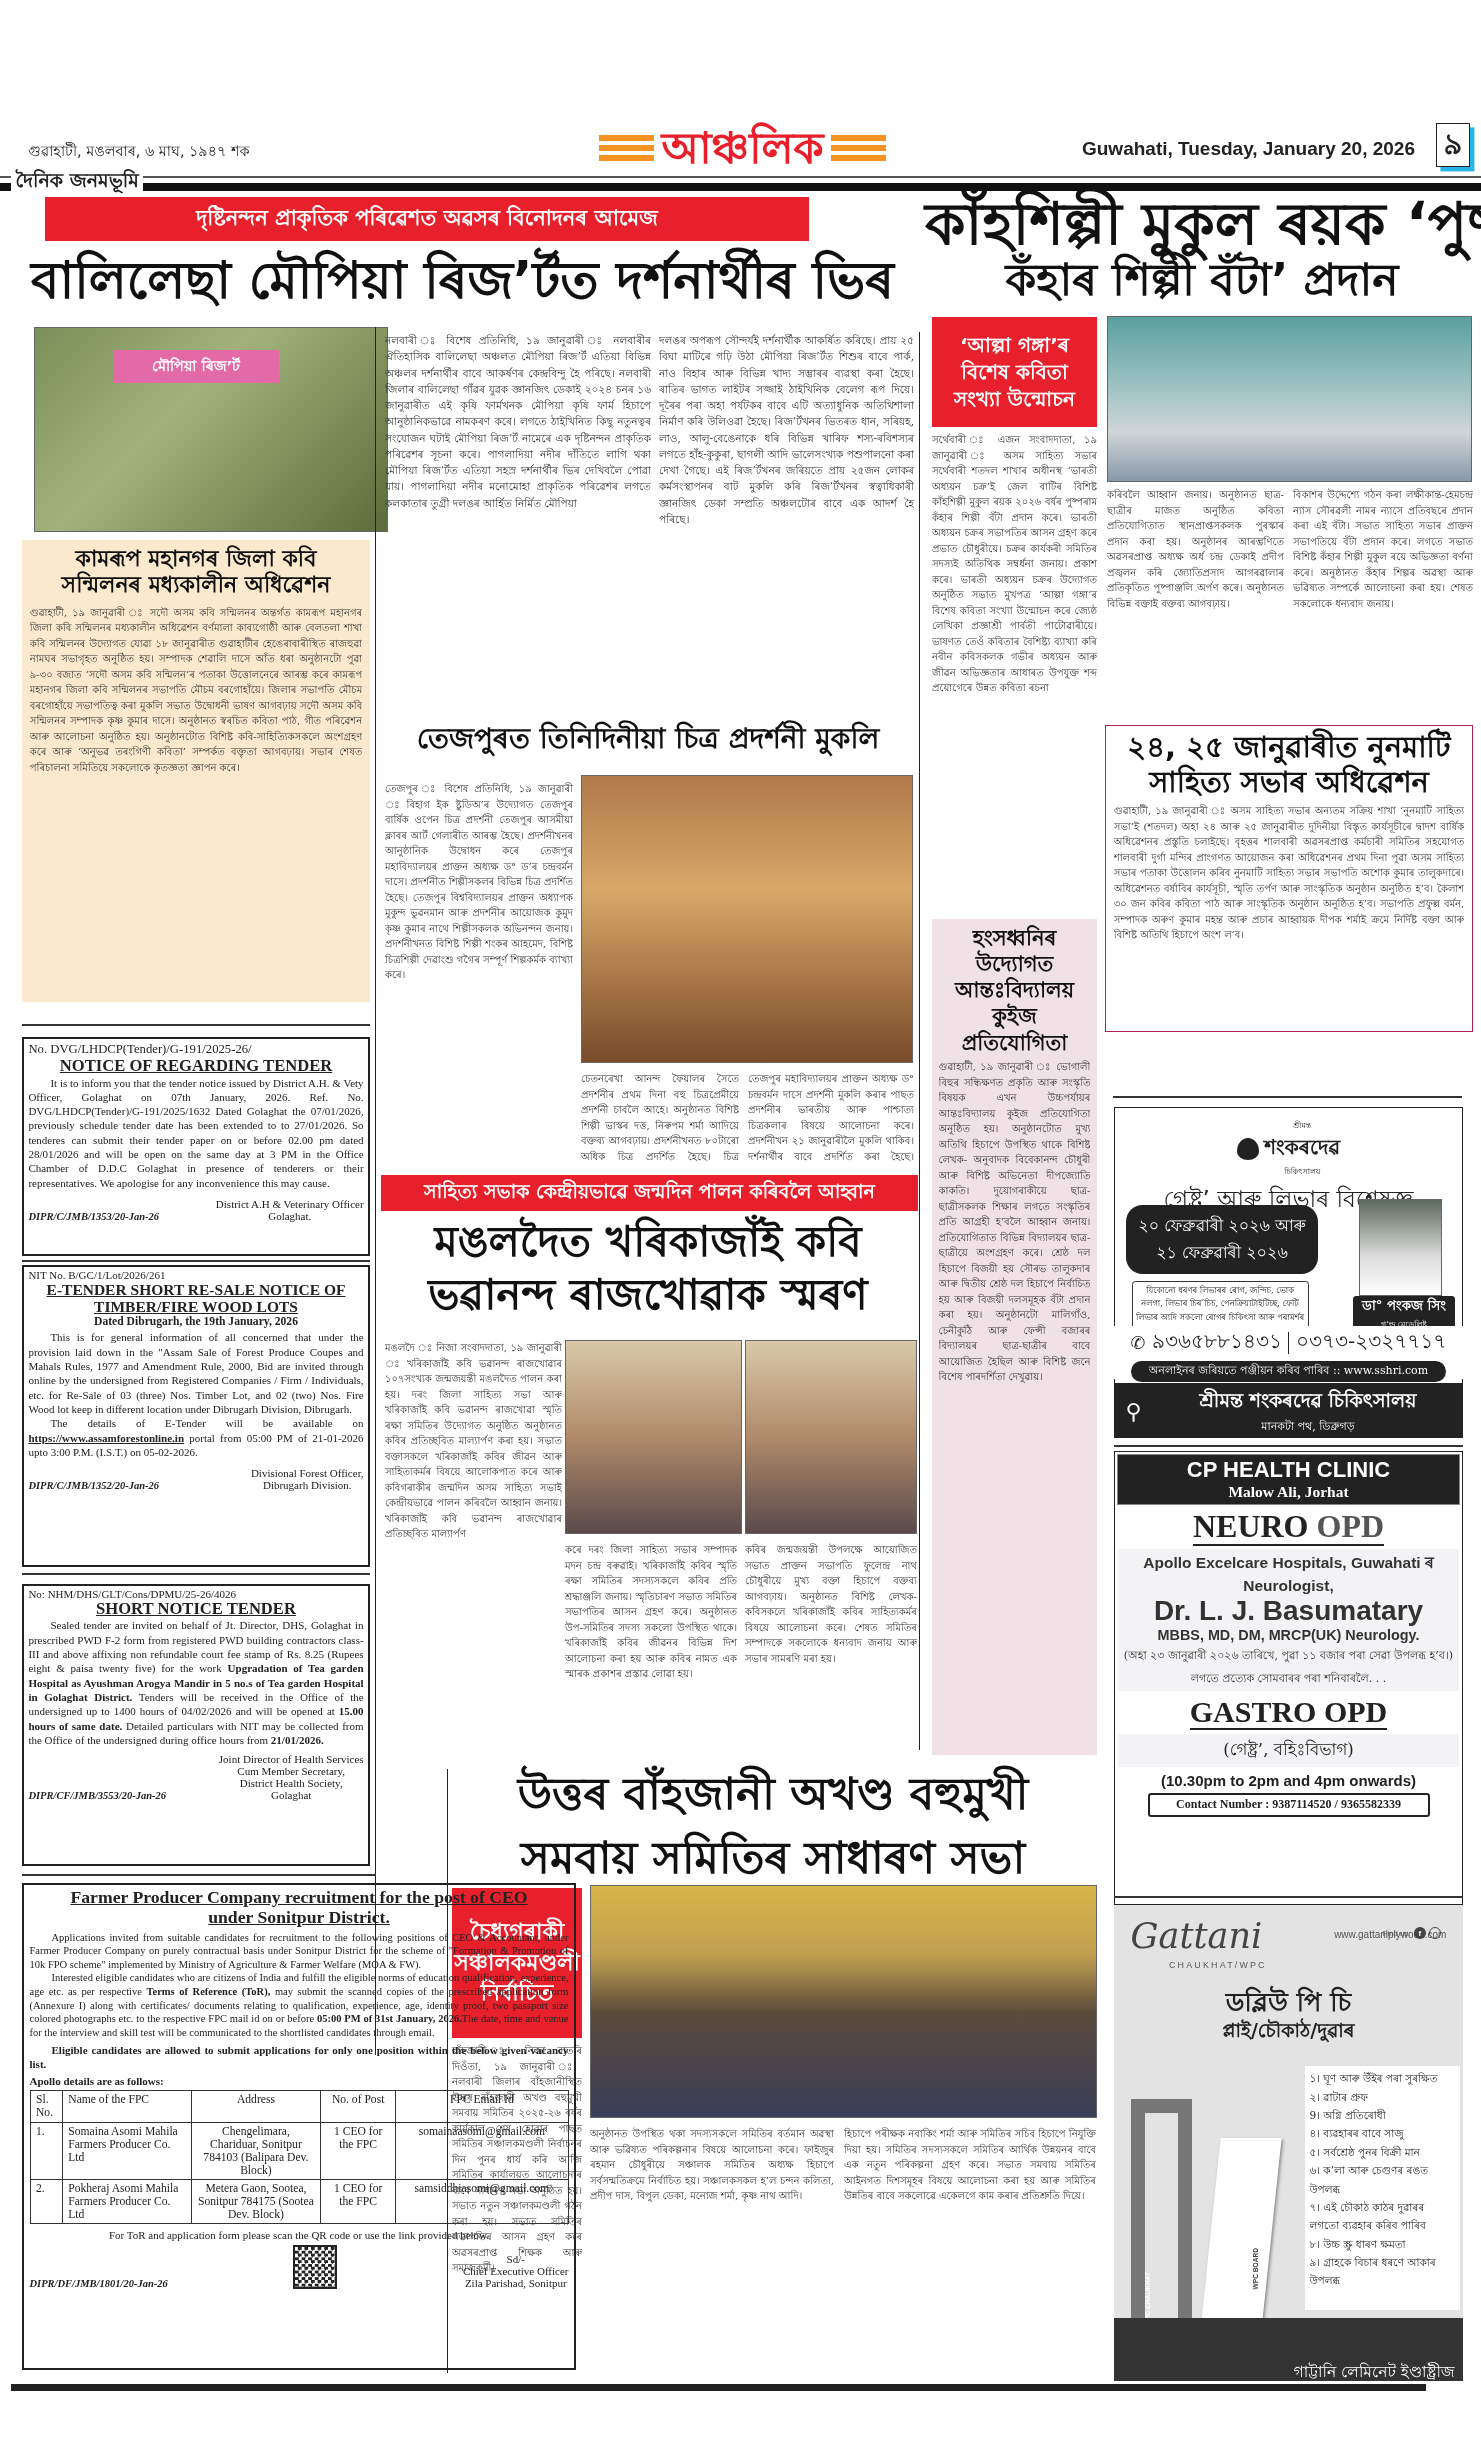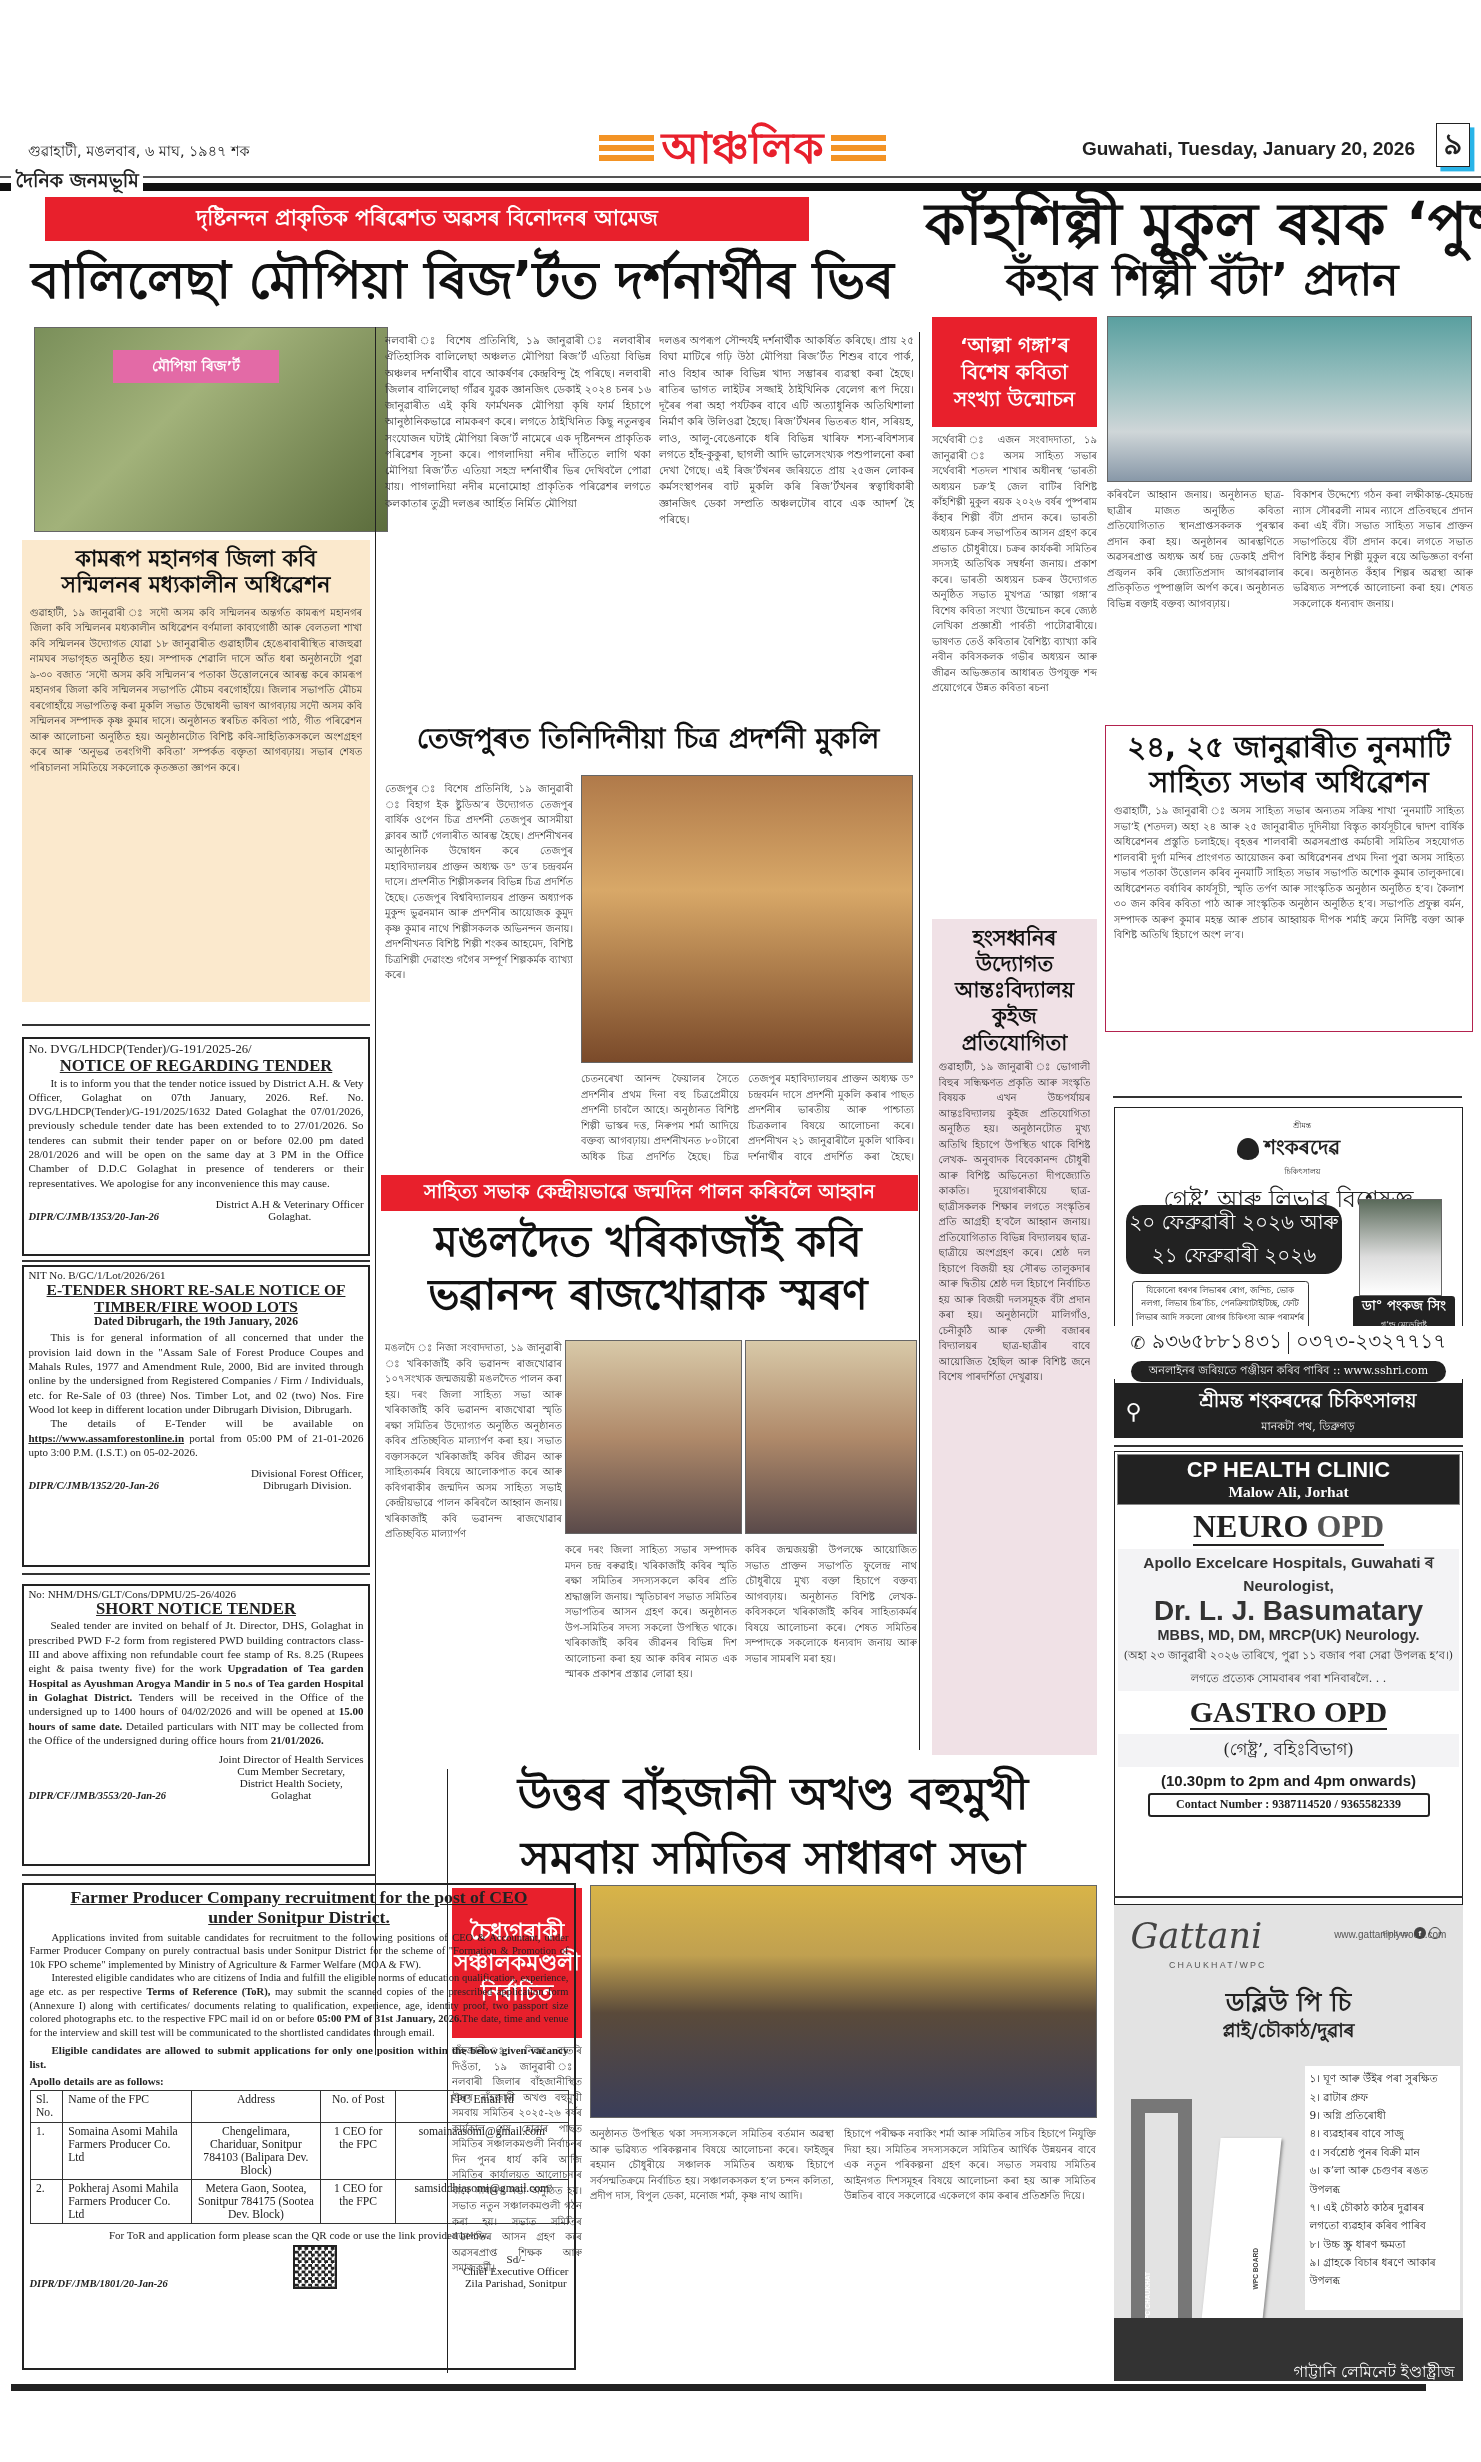--- a/index.html
+++ b/index.html
@@ -229,21 +229,21 @@
 <div class="abs adv-ssc" style="left:1114px;top:1107px;width:349px;height:277px;">
   <div style="display:flex;justify-content:center;align-items:center;gap:5.5px;margin-top:11px;">
     <div style="width:22px;height:22px;background:#222;border-radius:50% 50% 50% 50%/60% 60% 40% 40%;"></div>
     <div style="text-align:center;">
       <div style="font-size:7.8px;">শ্ৰীমন্ত</div>
       <div style="font-size:20px;font-weight:bold;font-family:'DejaVu Sans',sans-serif;">শংকৰদেৱ</div>
       <div style="font-size:7.8px;">চিকিৎসালয়</div>
     </div>
   </div>
   <div style="text-align:center;font-size:23px;font-family:'DejaVu Sans',sans-serif;margin-top:3.3px;">গেষ্ট্ৰ’ আৰু লিভাৰ বিশেষজ্ঞ</div>
-  <div style="position:absolute;left:11px;top:97px;width:216px;height:69px;background:#222;color:#fff;border-radius:16.6px;display:flex;flex-direction:column;align-items:center;justify-content:center;font-size:20px;font-family:'DejaVu Sans',sans-serif;">
+  <div style="position:absolute;left:11px;top:97px;width:192px;height:69px;background:#222;color:#fff;border-radius:16.6px;display:flex;flex-direction:column;align-items:center;justify-content:center;font-size:16px;font-family:'DejaVu Sans',sans-serif;">
     <div>২০ ফেব্ৰুৱাৰী ২০২৬ আৰু</div>
     <div>২১ ফেব্ৰুৱাৰী ২০২৬</div>
   </div>
   <div class="photo" style="position:absolute;left:244px;top:91px;width:83px;height:97px;background:linear-gradient(180deg,#5a6a5a,#ddd 60%,#fff);"></div>
   <div style="position:absolute;left:238px;top:188px;width:102px;height:34px;background:#222;color:#fff;border-radius:3.3px;text-align:center;">
     <div style="font-size:13.3px;font-weight:bold;">ডা° পংকজ সিং</div>
     <div style="font-size:7.8px;">গ’ল্ড মেডেলিষ্ট</div>
   </div>
   <div style="position:absolute;left:16.6px;top:173px;width:177px;height:78px;border:1.1px solid #333;border-radius:3.3px;font-size:8.3px;text-align:center;padding:2.2px;line-height:1.6;">যিকোনো ধৰণৰ লিভাৰৰ ৰোগ, জন্দিচ, ভোক নলগা, লিভাৰ চিৰ’চিচ, পেনক্ৰিয়াটাইটিচ্ছ, ফেটি লিভাৰ আদি সকলো ৰোগৰ চিকিৎসা আৰু পৰামৰ্শৰ বাবে যোগাযোগ কৰক ঃ -</div>
   <div style="position:absolute;left:205px;top:227px;width:138px;font-size:7.2px;text-align:center;line-height:1.6;">জ্যেষ্ঠ মেডিকেল গেষ্ট্ৰ’এন্টেৰ’লজিষ্ট মেক্স চুপাৰস্পেচিয়েলিটি হস্পিতেল, দিল্লী</div>

